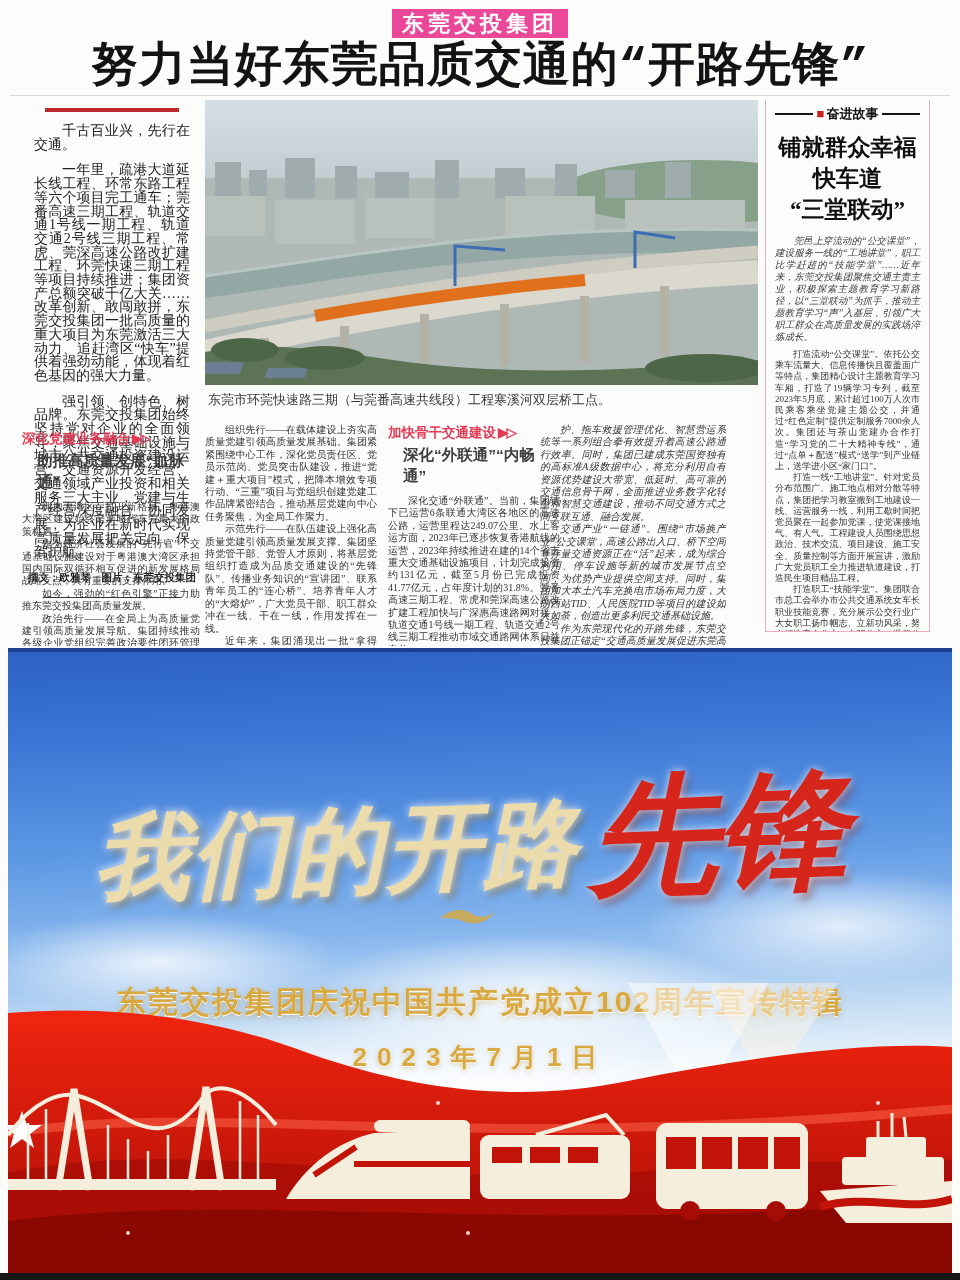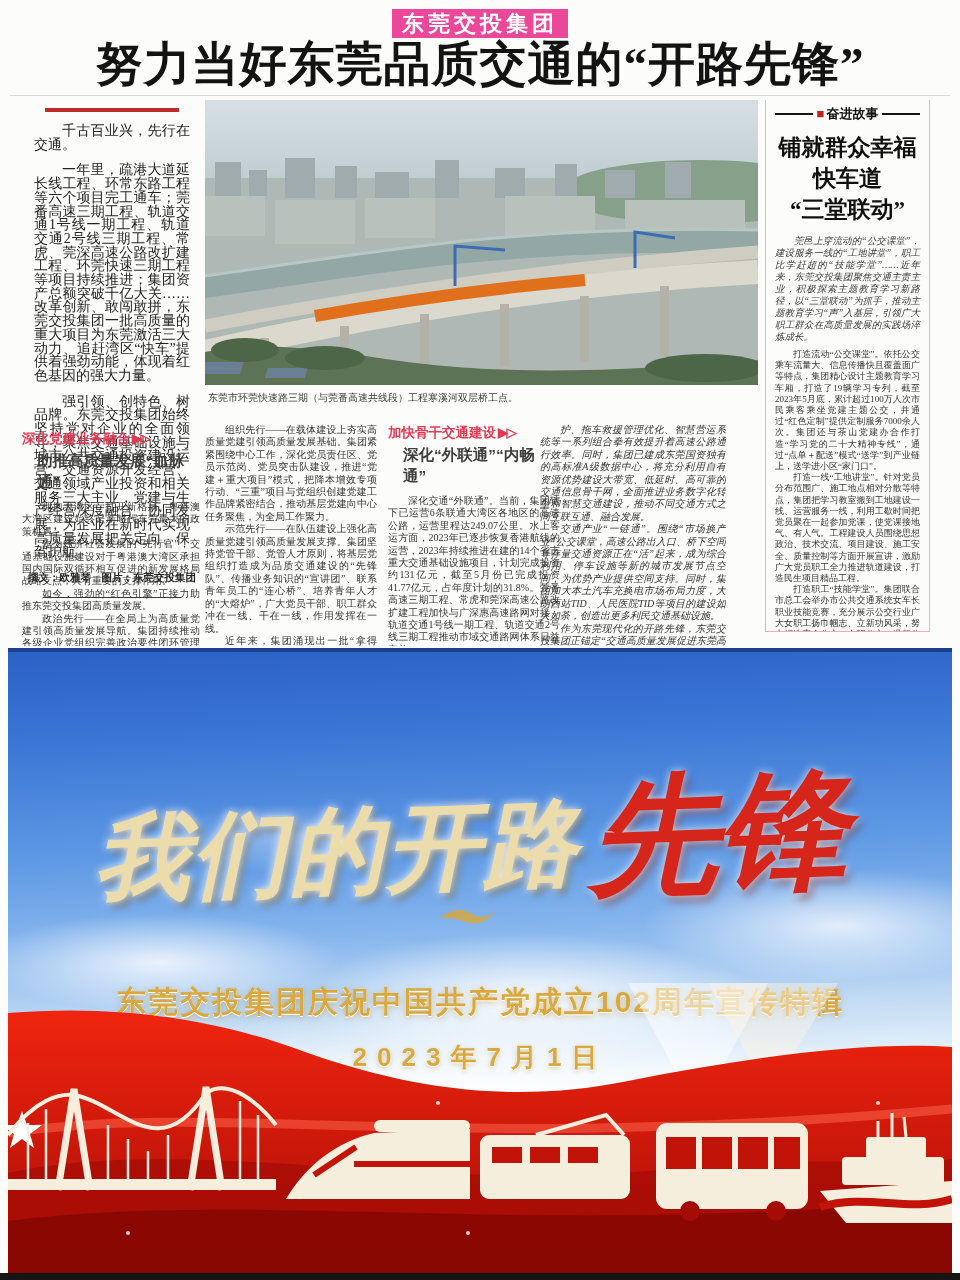--- a/index.html
+++ b/index.html
@@ -4,21 +4,21 @@
 <style>
   html,body{margin:0;padding:0;background:#dedede;}
   .page{position:relative;width:960px;height:1280px;margin:0 auto;background:#fcfcfa;
         font-family:"Liberation Serif",serif;overflow:hidden;}
 
   
   .badge{position:absolute;top:9px;left:50%;transform:translateX(-50%);
          background:#ec4899;color:#fff;font-weight:bold;font-size:22px;line-height:27px;
          padding:1px 10px;letter-spacing:4px;font-family:"Liberation Sans",sans-serif;}
   .headline{position:absolute;top:33px;left:0;width:100%;margin:0;text-align:center;
-            font-size:47px;font-weight:900;color:#131313;letter-spacing:1px;}
+            font-size:47px;font-weight:900;color:#131313;letter-spacing:1px;font-family:Liberation Mono, monospace;}
   .top-rule{position:absolute;left:10px;right:10px;top:95px;height:1px;background:#d8d8d8;}
 
   
   .lead-col{position:absolute;left:22px;top:100px;width:180px;}
   .lead-rule{width:134px;height:4px;background:#bf2a2e;margin:8px auto 10px;}
   .lead-p{margin:12px;font-size:14px;line-height:13.7px;color:#222;text-align:justify;text-indent:2em;}
   .byline{margin-top:8px;font-size:10.5px;font-weight:bold;color:#222;text-align:center;
           font-family:"Liberation Sans",sans-serif;}
   .divider{width:138px;height:1px;background:#3c3c3c;margin:12px auto 0;}
 
@@ -30,21 +30,21 @@
   .body-p{margin:0;font-size:10px;line-height:12.4px;color:#333;text-align:justify;text-indent:2em;}
   .sec1-block{position:absolute;left:22px;top:430px;width:178px;height:216px;overflow:hidden;}
   .col{position:absolute;top:424px;height:222px;overflow:hidden;}
   .col2{left:205px;width:172px;}
   .col3{left:388px;width:172px;}
   .col4{left:540px;width:186px;font-style:italic;}
 
   
   .photo{position:absolute;left:205px;top:100px;width:553px;height:285px;overflow:hidden;
          background:#c2cdd0;}
-  .caption{position:absolute;left:208px;top:391px;width:552px;font-size:10px;color:#3a3a3a;}
+  .caption{position:absolute;left:208px;top:391px;width:552px;font-size:13px;color:#3a3a3a;}
 
   
   .sidebar{position:absolute;left:765px;top:100px;width:165px;height:532px;box-sizing:border-box;
            border-left:1px solid #efaebb;border-right:1px solid #efaebb;border-bottom:1px solid #efaebb;
            padding:0 9px;overflow:hidden;}
   .sb-head{display:flex;align-items:center;margin-top:5px;}
   .sb-line{flex:1;height:2px;background:#141414;}
   .sb-label{font-weight:bold;font-size:13px;color:#111;padding:0 4px;white-space:nowrap;
             font-family:"Liberation Sans",sans-serif;}
   .sb-sq{color:#c5211e;margin-right:2px;}

